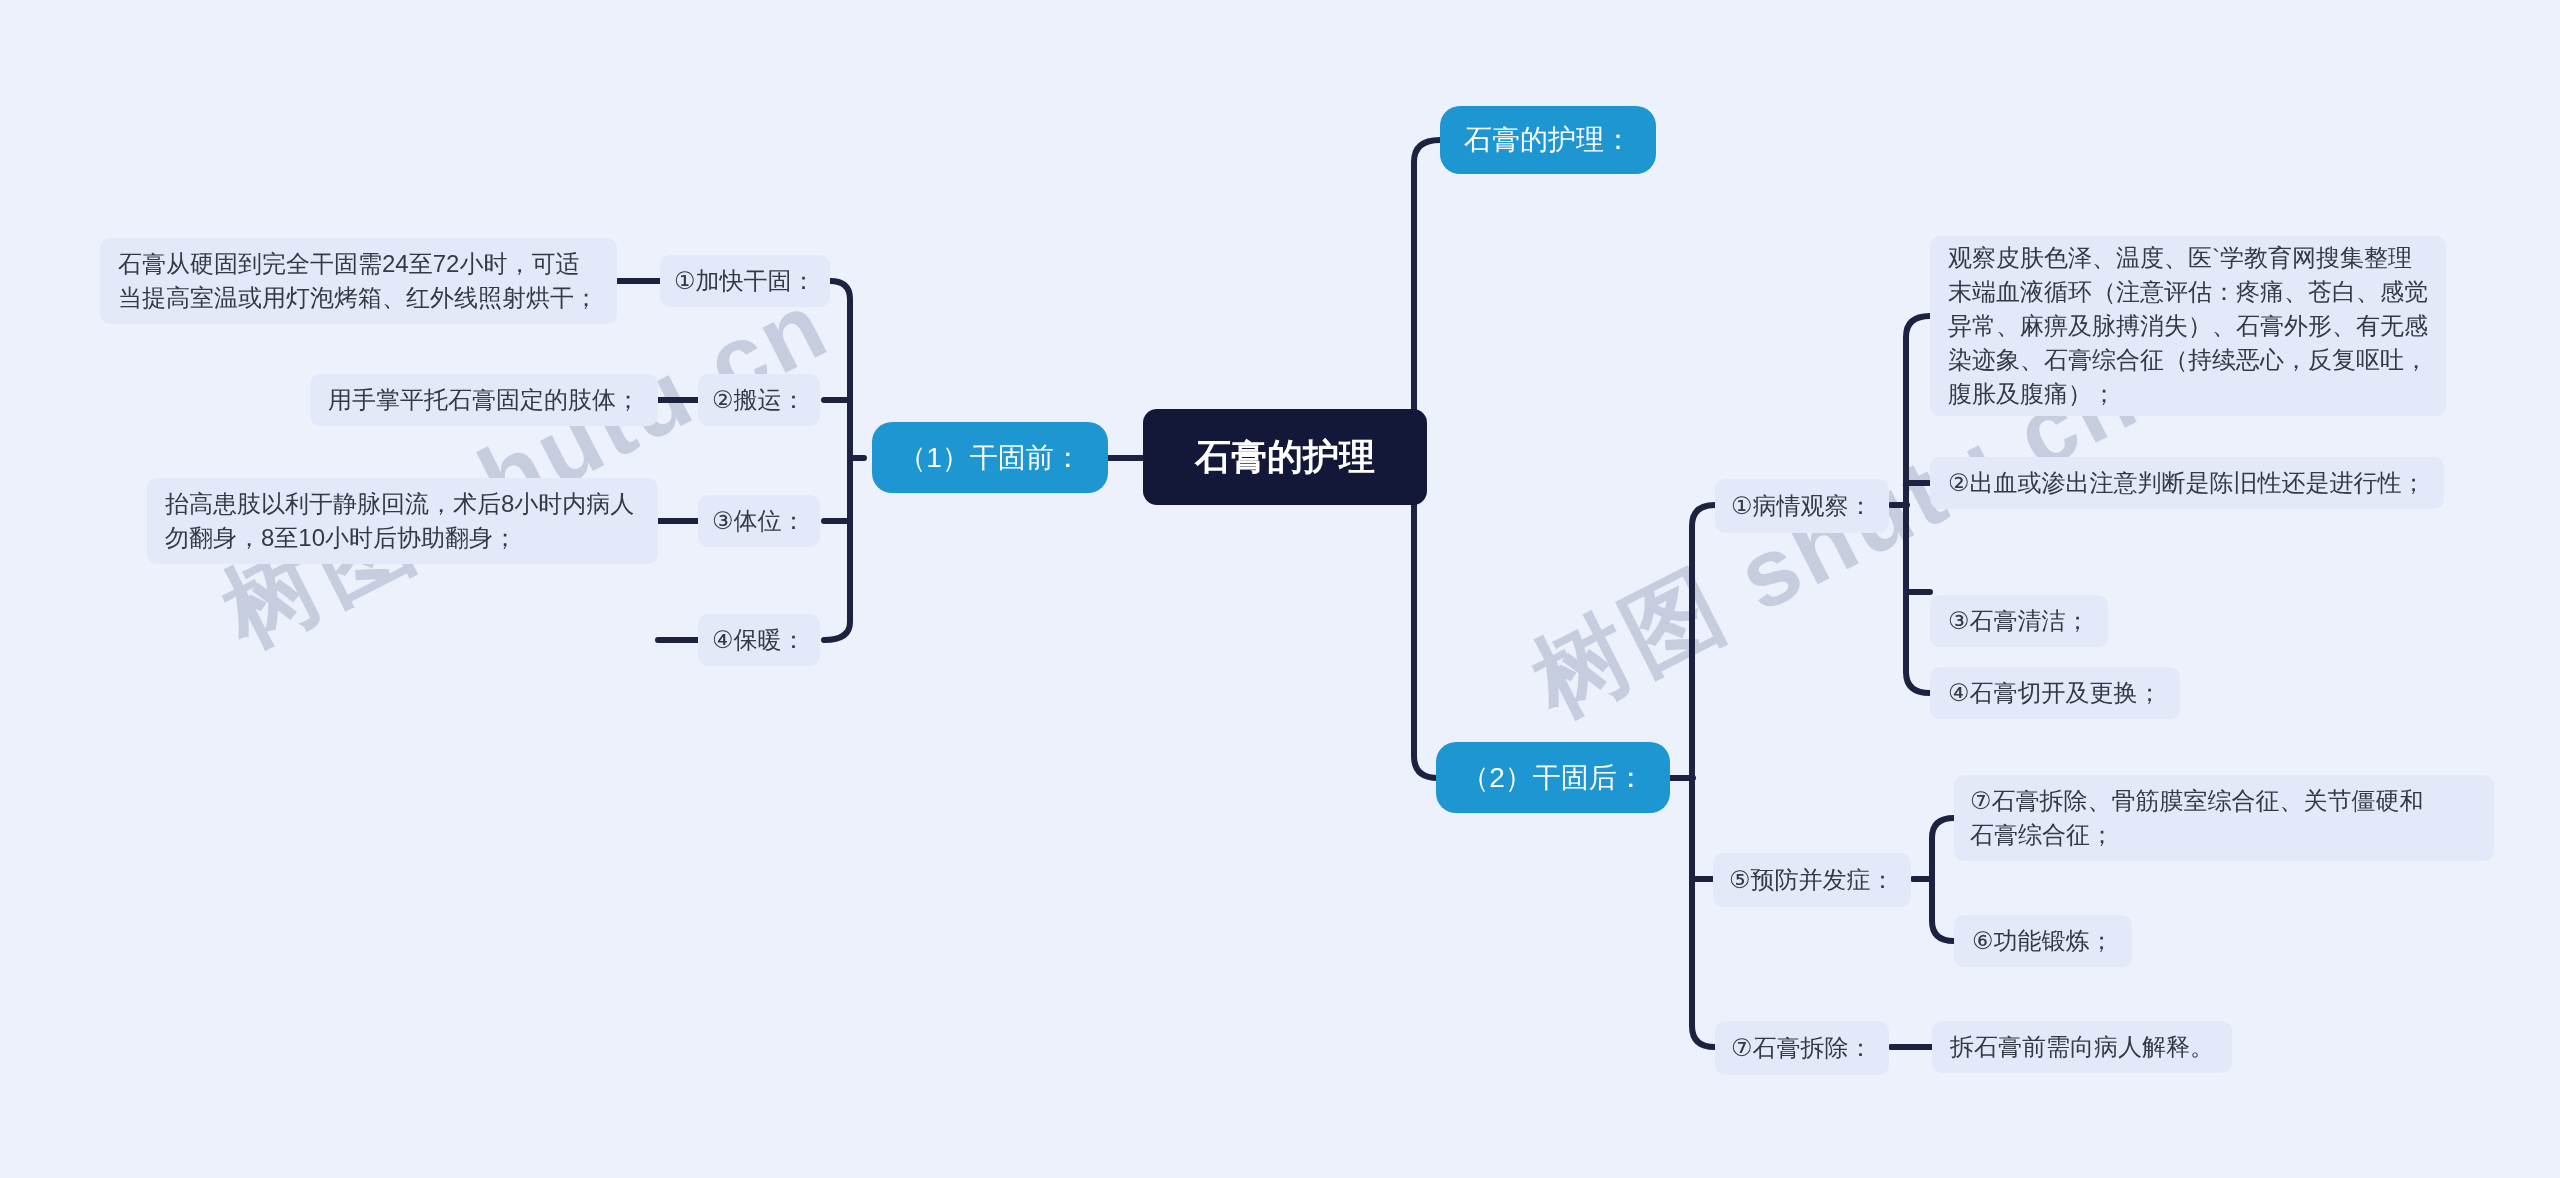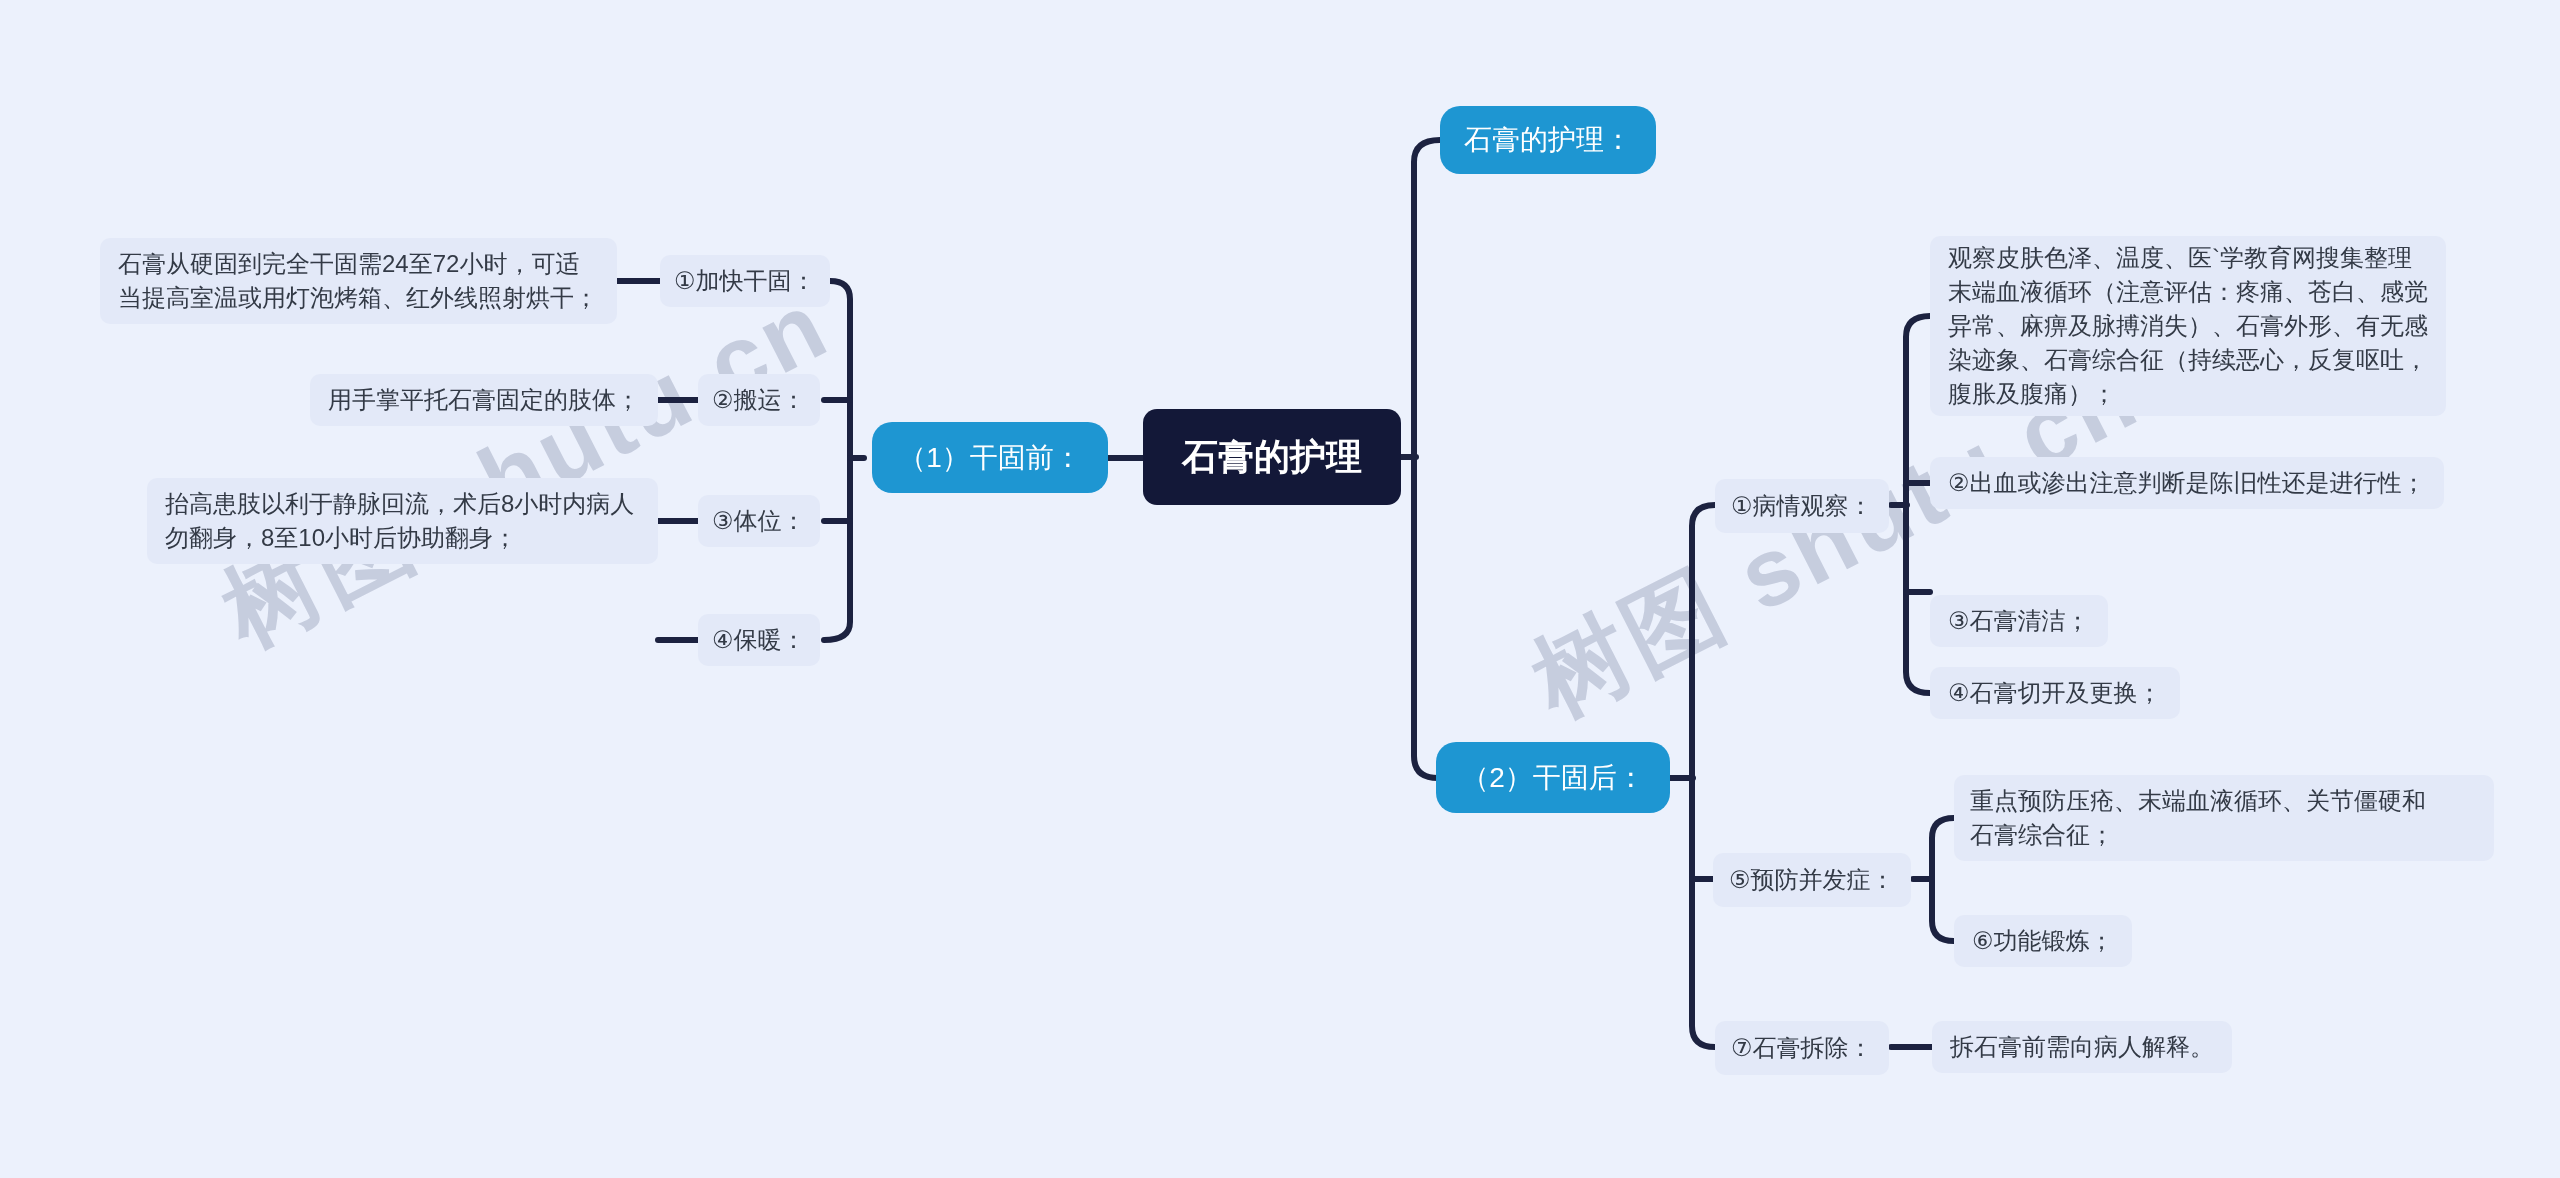--- a/index.html
+++ b/index.html
@@ -60,35 +60,35 @@
   <div class="note label-note" style="right:1902px;top:374px;">用手掌平托石膏固定的肢体；</div>
   <div class="note label-note" style="left:698px;top:374px;padding:9px 14px;">②搬运：</div>
 
   <div class="note" style="left:147px;top:478px;width:511px;">抬高患肢以利于静脉回流，术后8小时内病人
 勿翻身，8至10小时后协助翻身；</div>
   <div class="note label-note" style="left:698px;top:495px;padding:9px 14px;">③体位：</div>
 
   <div class="note label-note" style="left:698px;top:614px;padding:9px 14px;">④保暖：</div>
 
   <div class="topic" style="left:864px;top:422px;width:236px;height:71px;margin-left:8px;">（1）干固前：</div>
-  <div class="root-topic" style="left:1143px;top:409px;width:258px;height:96px;">石膏的护理</div>
+  <div class="root-topic" style="left:1143px;top:409px;width:284px;height:96px;">石膏的护理</div>
   <div class="topic" style="left:1440px;top:106px;height:68px;padding:0 24px;">石膏的护理：</div>
   <div class="topic" style="left:1436px;top:742px;width:234px;height:71px;">（2）干固后：</div>
 
   <div class="note label-note" style="left:1715px;top:479px;padding:10px 16px;">①病情观察：</div>
   <div class="note" style="left:1930px;top:236px;width:516px;padding:5px 18px;">观察皮肤色泽、温度、医`学教育网搜集整理
 末端血液循环（注意评估：疼痛、苍白、感觉
 异常、麻痹及脉搏消失）、石膏外形、有无感
 染迹象、石膏综合征（持续恶心，反复呕吐，
 腹胀及腹痛）；</div>
   <div class="note label-note" style="left:1930px;top:457px;">②出血或渗出注意判断是陈旧性还是进行性；</div>
   <div class="note label-note" style="left:1930px;top:595px;">③石膏清洁；</div>
   <div class="note label-note" style="left:1930px;top:667px;">④石膏切开及更换；</div>
 
   <div class="note label-note" style="left:1713px;top:853px;padding:10px 16px;">⑤预防并发症：</div>
-  <div class="note" style="left:1954px;top:775px;width:540px;padding:9px 16px;">重点预防压疮、末端血液循环、关节僵硬和
+  <div class="note" style="left:1954px;top:775px;width:540px;padding:9px 16px;">⑦石膏拆除、骨筋膜室综合征、关节僵硬和
 石膏综合征；</div>
   <div class="note label-note" style="left:1954px;top:915px;">⑥功能锻炼；</div>
 
   <div class="note label-note" style="left:1715px;top:1021px;padding:10px 16px;">⑦石膏拆除：</div>
   <div class="note label-note" style="left:1932px;top:1021px;">拆石膏前需向病人解释。</div>
 
 </div>
 
 </body></html>

